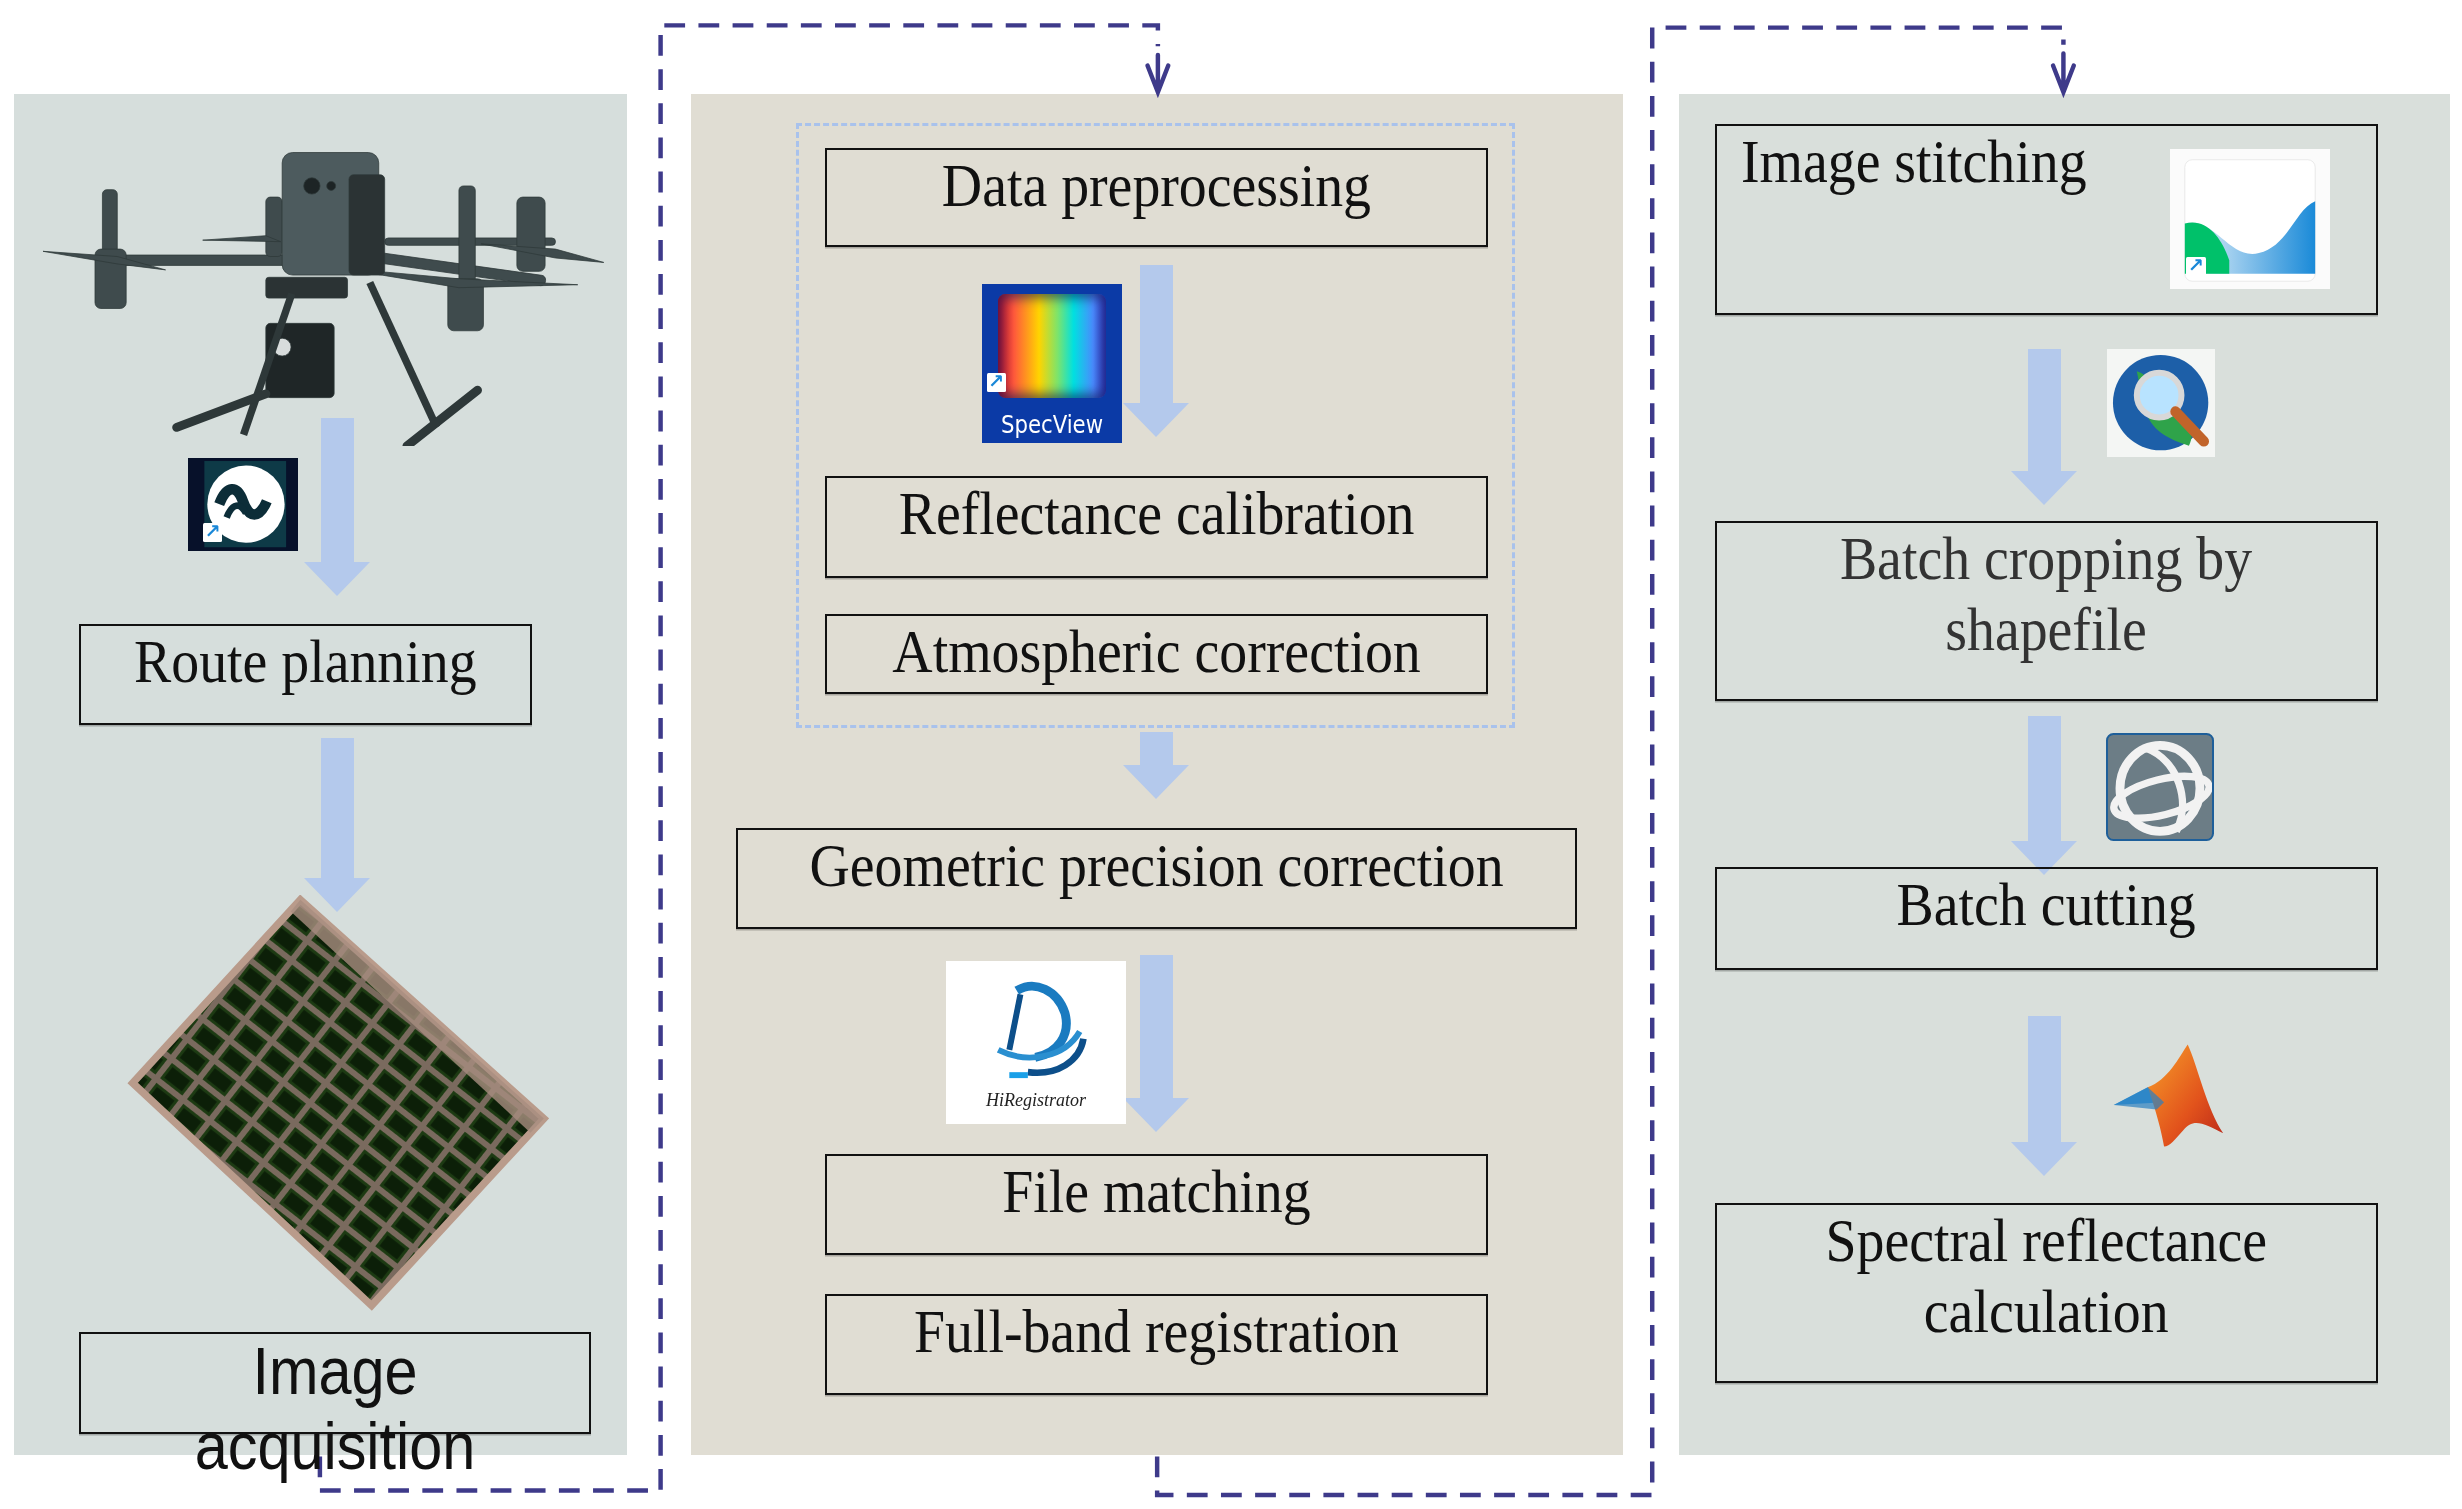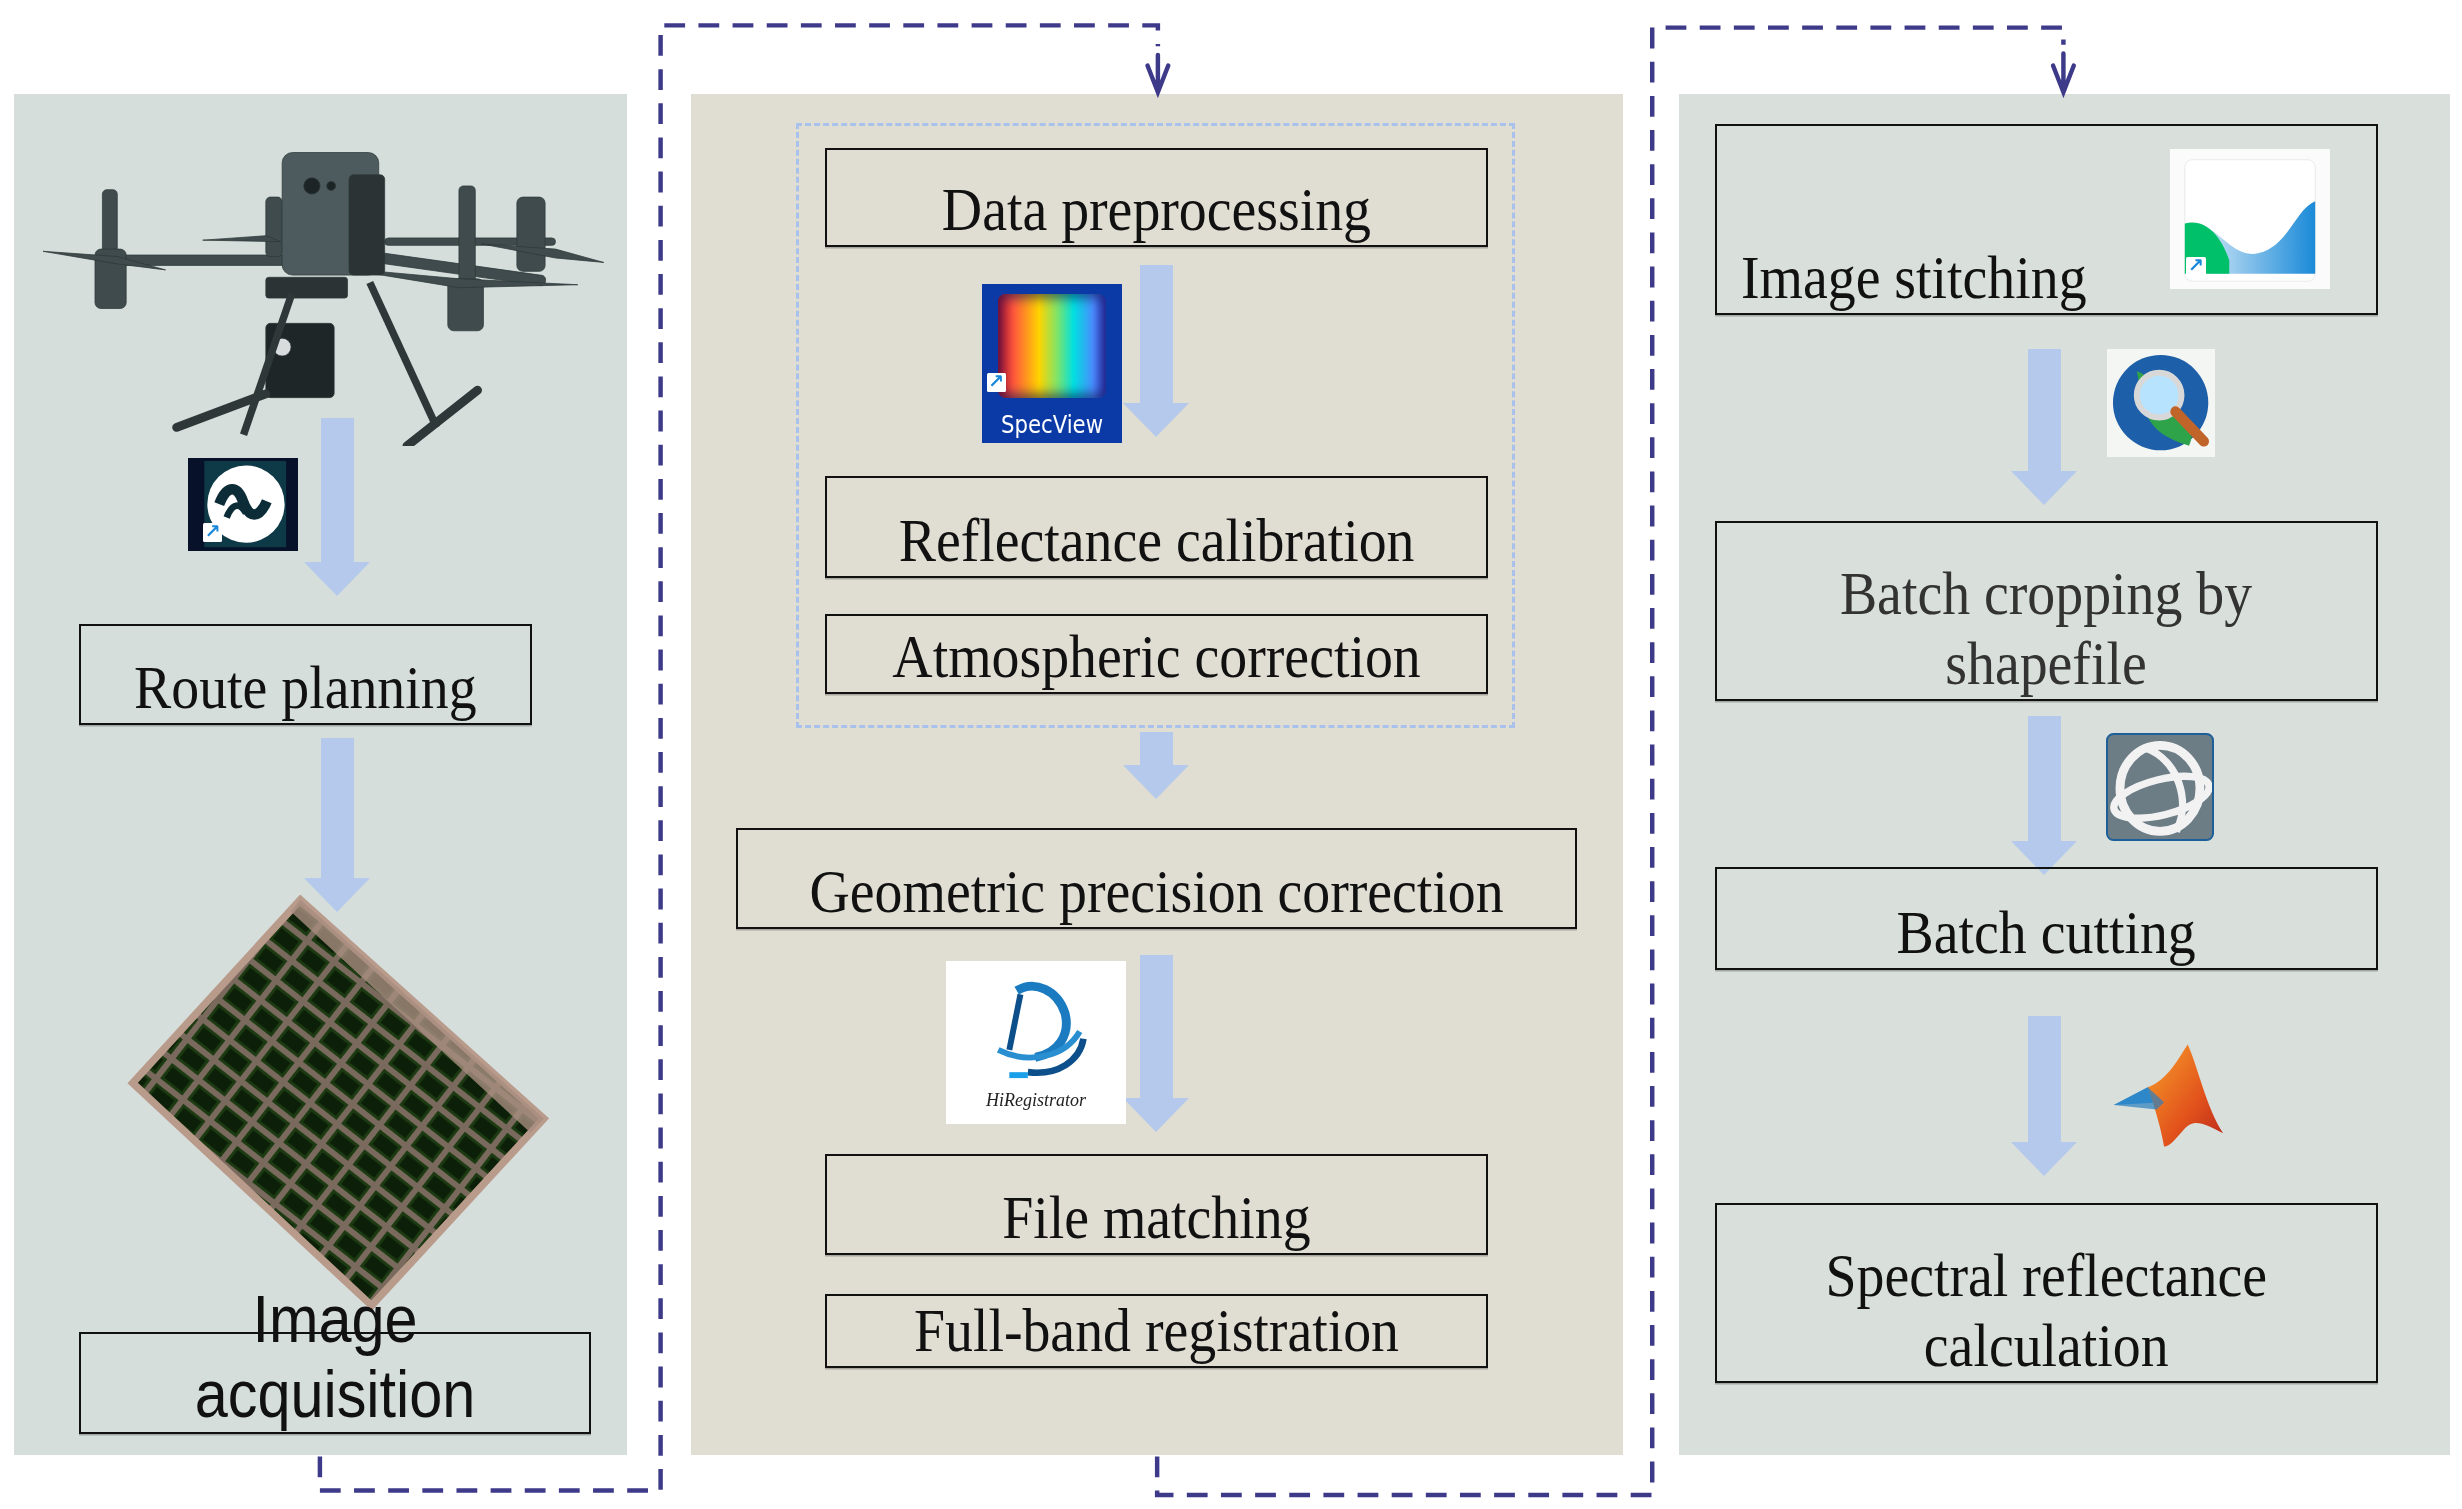--- a/index.html
+++ b/index.html
@@ -5,21 +5,21 @@
   html, body { margin: 0; padding: 0; background: #ffffff; }
   body { width: 2462px; height: 1510px; position: relative; overflow: hidden; font-family: "Liberation Serif", serif; }
   .panel { position: absolute; }
   #panel-acq { left: 14px; top: 94px; width: 613px; height: 1361px; background: #d6dedc; }
   #panel-pre { left: 691px; top: 94px; width: 932px; height: 1361px; background: #e0ddd3; }
   #panel-post { left: 1679px; top: 94px; width: 771px; height: 1361px; background: #d9dfdb; }
 
   .step {
     position: absolute; box-sizing: border-box;
     border: 2.2px solid #111; box-shadow: 0 1.5px 0 rgba(0,0,0,0.25);
-    display: flex; align-items: flex-end; justify-content: center;
+    display: flex; align-items: flex-start; justify-content: center;
     text-align: center; color: #111; line-height: 1.14;
     font-family: "Liberation Serif", serif; font-size: 62px;
   }
   .step span { display: inline-block; transform: scaleX(0.9); white-space: pre-line; }
   .step.sans { font-family: "Liberation Sans", sans-serif; font-size: 66px; }
   .step.gray { color: #333333; }
 
   .arrow { position: absolute; width: 67px; }
   .arrow .shaft { position: absolute; left: 17px; top: 0; width: 33px; background: #b4c9ec; }
   .arrow .head { position: absolute; left: 0; width: 0; height: 0;
@@ -178,21 +178,21 @@
     <path d="M110 150 C150 155 180 135 185 105" stroke="#0d4f8a" stroke-width="9" fill="none"></path>
     <rect x="85" y="150" width="25" height="8" fill="#1aa0e8"></rect>
   </svg>
   <div class="hr-label">HiRegistrator</div>
 </div>
 
 <div class="step" style="left:825px;top:1154px;width:663px;height:101px">
   <span>File matching</span>
 </div>
 
-<div class="step" style="left:825px;top:1294px;width:663px;height:74px">
+<div class="step" style="left:825px;top:1294px;width:663px;height:101px">
   <span>Full-band registration</span>
 </div>
 
 <div class="step" style="left:1715px;top:124px;width:663px;height:191px;justify-content:flex-start;padding-left:24px">
   <span style="transform-origin:left center">Image stitching</span>
 </div>
 
 <div class="icon" style="left:2170px;top:149px;width:160px;height:140px;background:#fbfbfb;">
   <svg width="160" height="140" viewBox="0 0 216 188">
     <defs>

